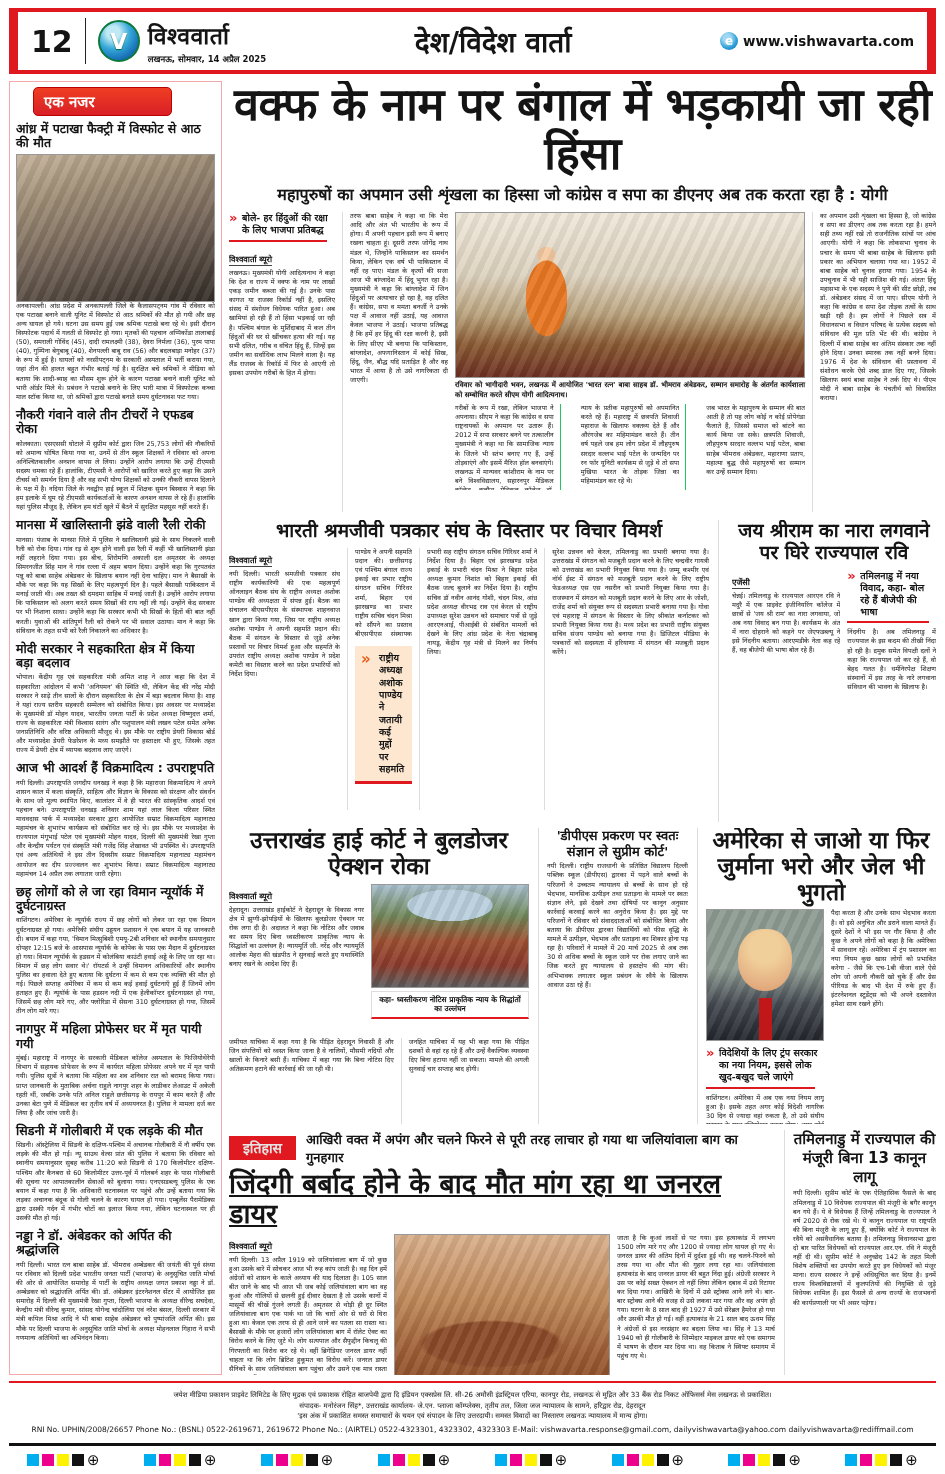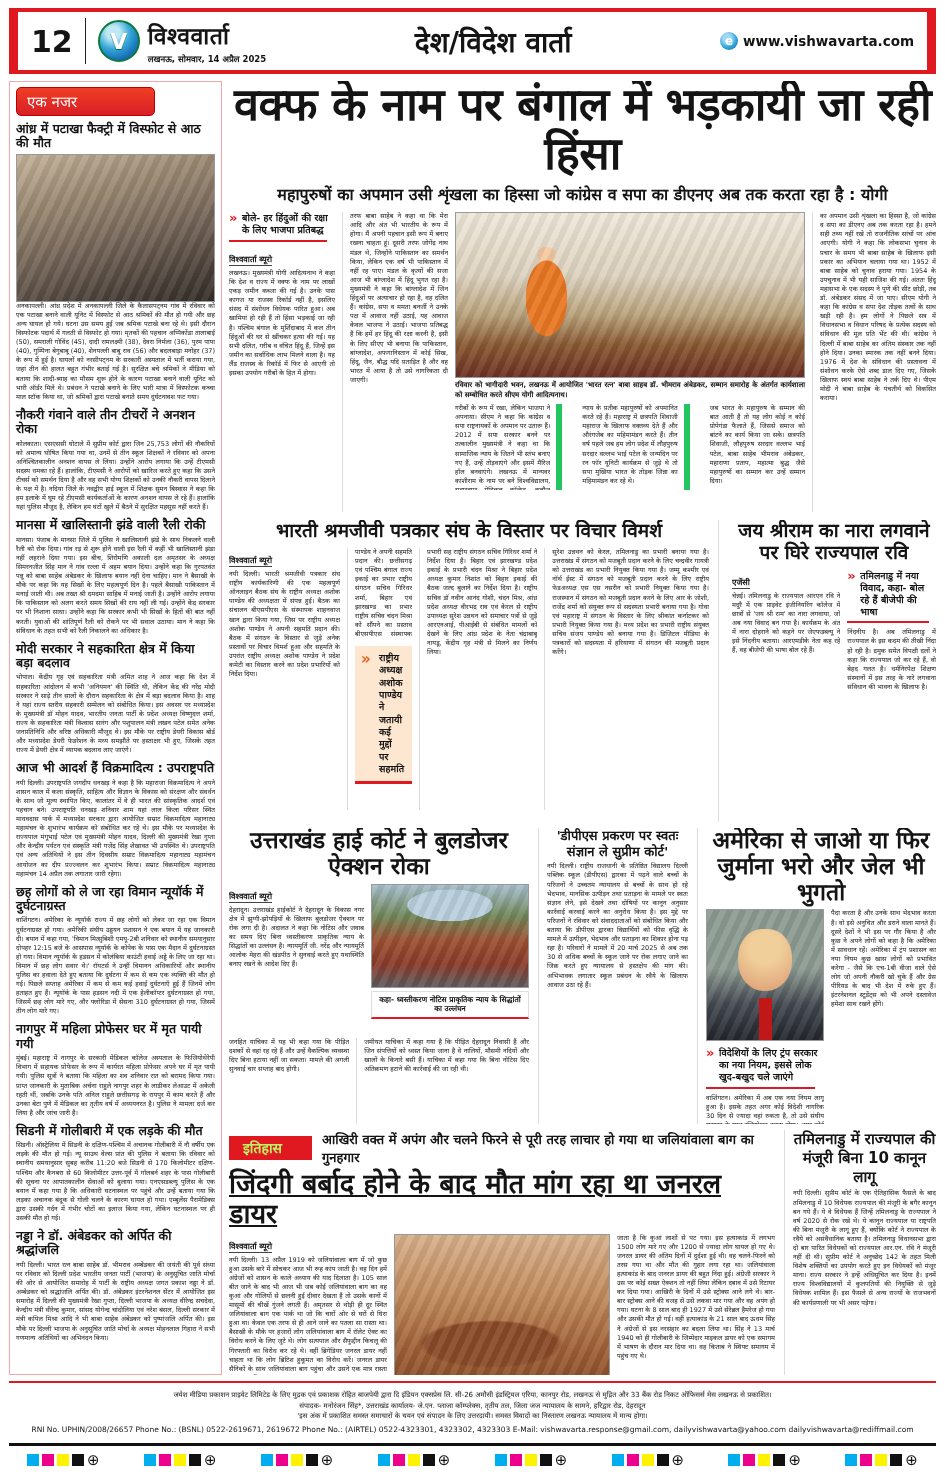--- a/index.html
+++ b/index.html
@@ -38,21 +38,21 @@
   .byline { font-size:8px; font-weight:700; border-bottom:1px solid #444; display:inline-block; padding-bottom:1px; margin-bottom:3px; }
   .kicker { font-size:9.5px; font-weight:700; line-height:1.25; position:relative; padding-left:13px; margin-bottom:4px; }
   .kicker::before { content:"»"; position:absolute; left:0; top:-2px; color:#e0181f; font-size:13px; font-weight:800; }
   .kicker-rule { height:2px; background:#e0181f; width:92%; margin:4px 0 5px 0; }
   .h-left { font-size:12.5px; font-weight:800; line-height:1.15; margin:6px 0 3px 0; }
   .cols { display:flex; gap:7px; }
   .cols.ruled > * + * { border-left:1px solid #dcdcdc; padding-left:7px; }
 
   
   .ek-banner { background:linear-gradient(180deg,#ef3e23,#d81f26); border:1px solid #b00; border-radius:5px;
-               color:#fff; font-size:15px; font-weight:400; padding:3px 24px 4px 10px; width:70%; }
+               color:#fff; font-size:15px; font-weight:700; padding:3px 24px 4px 10px; width:70%;margin-left:17px; }
 
   
   .ph { position:relative; overflow:hidden; border:1px solid #999; }
   .ph::after { content:""; position:absolute; inset:0;
                background:repeating-linear-gradient(115deg, rgba(255,255,255,0.07) 0 6px, rgba(0,0,0,0.06) 6px 12px); }
   .ph-factory { height:148px; background:linear-gradient(165deg,#c5b29a 0%,#9b8a73 28%,#77675a 55%,#4c423a 82%,#332c27 100%); }
   .ph-yogi { height:166px;
       background: radial-gradient(ellipse 34px 62px at 26% 52%, #e87722 0 60%, rgba(232,119,34,0) 62%),
                   radial-gradient(circle 9px at 26% 26%, #f4c9a0 0 100%, transparent 101%),
                   linear-gradient(180deg,#efe8da 0%,#ddd2bf 38%,#b9a27c 62%,#8a5a33 80%,#6c2f22 100%); }
@@ -75,21 +75,21 @@
   
   .h1 { font-size:45px; font-weight:800; text-align:center; line-height:1.08; letter-spacing:-0.5px; }
   .subhead { font-size:16px; font-weight:700; text-align:center; margin:5px 2px 7px 2px; }
   .story-body { display:flex; gap:7px; height:300px; overflow:hidden; }
   .sb-colA { width:106px; flex:0 0 106px; }
   .sb-colB { width:106px; flex:0 0 106px; border-left:1px solid #dcdcdc; padding-left:7px; }
   .sb-center { flex:1; }
   .sb-colC { width:124px; flex:0 0 124px; border-left:1px solid #dcdcdc; padding-left:7px; }
   .under-cols { display:flex; gap:6px; margin-top:4px; height:86px; overflow:hidden; }
   .under-cols > * { flex:1; }
-  .under-cols > * + * { border-left:6px solid #22c55e; padding-left:20px; }
+  .under-cols > * + * { border-left:1px solid #22c55e; padding-left:20px; }
 
   
   .row2 { display:flex; gap:9px; margin-top:8px; height:302px; overflow:hidden; }
   .r2-left { flex:1; }
   .r2-right { width:218px; flex:0 0 218px; border-left:1px solid #dcdcdc; padding-left:13px; }
   .h2a { font-size:19px; font-weight:800; text-align:center; line-height:1.15; margin-bottom:6px; }
   .hl-box { background:#fde7d0; border-bottom:3px solid #e0181f; padding:6px 8px 6px 24px; position:relative;
             font-size:9.5px; font-weight:800; line-height:1.3; margin:6px 0; }
   .hl-box::before { content:"»"; position:absolute; left:6px; top:4px; color:#e8601c; font-size:15px; font-weight:800; }
 
@@ -97,21 +97,21 @@
   .r3-a { width:300px; flex:0 0 300px; }
   .r3-b { width:150px; flex:0 0 150px; border-left:1px solid #dcdcdc; padding-left:8px; }
   .r3-c { flex:1; border-left:1px solid #dcdcdc; padding-left:8px; }
   .h2b { font-size:23px; font-weight:800; text-align:center; line-height:1.12; margin-bottom:4px; }
   .h3a { font-size:13px; font-weight:800; text-align:center; line-height:1.2; margin-bottom:3px; }
 
   .row4 { display:flex; gap:9px; margin-top:6px; height:304px; overflow:hidden; }
   .r4-left { flex:1; }
   .r4-right { width:152px; flex:0 0 152px; border-left:1px solid #dcdcdc; padding-left:8px; }
   .hist-head { display:flex; align-items:center; gap:10px; margin-bottom:3px; }
-  .hist-label { background:#e0181f; color:#bef264; font-size:14px; font-weight:800; padding:2px 30px 3px 14px; }
+  .hist-label { background:#e0181f; color:#e5e5e5; font-size:14px; font-weight:800; padding:2px 14px 3px 14px; }
   .hist-kicker { font-size:13px; font-weight:700; }
   .h2c { font-size:27px; font-weight:800; line-height:1.1; margin:2px 0 5px 0;text-decoration:underline; }
   .hist-body { display:flex; gap:7px; height:188px; overflow:hidden; }
   .hist-c { width:158px; flex:0 0 158px; }
   .hist-ph { flex:1; }
   .hist-bottom { display:flex; gap:7px; margin-top:4px; height:62px; overflow:hidden; }
   .hist-bottom > * { flex:1; }
   .hist-bottom > * + * { border-left:1px solid #dcdcdc; padding-left:6px; }
   .h3b { font-size:15px; font-weight:800; text-align:center; line-height:1.25; margin-bottom:3px; }
 
@@ -149,21 +149,21 @@
 
     <div class="leftcol">
       <div class="ek-banner">एक नजर</div>
 
       <div>
         <div class="h-left">आंध्र में पटाखा फैक्ट्री में विस्फोट से आठ की मौत</div>
         <div class="ph ph-factory"></div>
         <div class="bd">अनकापल्ली। आंध्र प्रदेश में अनकापल्ली जिले के कैलासपट्नम गांव में रविवार को एक पटाखा बनाने वाली यूनिट में विस्फोट से आठ श्रमिकों की मौत हो गयी और छह अन्य घायल हो गये। घटना उस समय हुई जब श्रमिक पटाखे बना रहे थे। इसी दौरान विस्फोटक पदार्थ में गलती से विस्फोट हो गया। मृतकों की पहचान अप्पिकोंडा तालाबाई (50), समराली गोविंद (45), दादी रामलक्ष्मी (38), देवरा निर्मला (36), पुरम पापा (40), गुम्पिना बेगुबाबू (40), शेनपल्ली बाबू राव (56) और बदलबाड़ा मनोहर (37) के रूप में हुई है। घायलों को नरसीपट्नम के सरकारी अस्पताल में भर्ती कराया गया, जहां तीन की हालत बहुत गंभीर बताई गई है। सुरक्षित बचे श्रमिकों ने मीडिया को बताया कि शादी-ब्याह का मौसम शुरू होने के कारण पटाखा बनाने वाली यूनिट को भारी ऑर्डर मिले थे। प्रबंधन ने पटाखे बनाने के लिए भारी मात्रा में विस्फोटक कच्चा माल स्टॉक किया था, जो श्रमिकों द्वारा पटाखे बनाते समय दुर्घटनावश फट गया।</div>
       </div>
       <div>
-        <div class="h-left">नौकरी गंवाने वाले तीन टीचरों ने अनशन रोका</div>
+        <div class="h-left">नौकरी गंवाने वाले तीन टीचरों ने एफडब रोका</div>
         <div class="bd">कोलकाता। एसएससी घोटाले में सुप्रीम कोर्ट द्वारा जिन 25,753 लोगों की नौकरियों को अमान्य घोषित किया गया था, उनमें से तीन स्कूल शिक्षकों ने रविवार को अपना अनिश्चितकालीन अनशन वापस ले लिया। उन्होंने आरोप लगाया कि उन्हें टीएमसी सदस्य धमका रहे हैं। हालांकि, टीएमसी ने आरोपों को खारिज करते हुए कहा कि उसने टीचर्स को समर्थन दिया है और वह सभी योग्य शिक्षकों को उनकी नौकरी वापस दिलाने के पक्ष में है। नदिया जिले के नवद्वीप हाई स्कूल में शिक्षक सुमन बिस्वास ने कहा कि हम इलाके में घूम रहे टीएमसी कार्यकर्ताओं के कारण अनशन वापस ले रहे हैं। हालांकि यहां पुलिस मौजूद है, लेकिन हम घंटों खुले में बैठने में सुरक्षित महसूस नहीं करते हैं।</div>
       </div>
       <div>
         <div class="h-left">मानसा में खालिस्तानी झंडे वाली रैली रोकी</div>
         <div class="bd">मानसा। पंजाब के मानसा जिले में पुलिस ने खालिस्तानी झंडे के साथ निकलने वाली रैली को रोक दिया। गांव रड़ से शुरू होने वाली इस रैली में कहीं भी खालिस्तानी झंडा नहीं लहराने दिया गया। इस बीच, शिरोमणि अकाली दल अमृतसर के अध्यक्ष सिमरनजीत सिंह मान ने गांव रल्ला में अहम बयान दिया। उन्होंने कहा कि गुरपतवंत पन्नू को बाबा साहेब अंबेडकर के खिलाफ बयान नहीं देना चाहिए। मान ने बैसाखी के मौके पर कहा कि यह सिखों के लिए महत्वपूर्ण दिन है। पहले बैसाखी पाकिस्तान में मनाई जाती थी। अब तख्त श्री दमदमा साहिब में मनाई जाती है। उन्होंने आरोप लगाया कि पाकिस्तान को अलग करते समय सिखों की राय नहीं ली गई। उन्होंने केंद्र सरकार पर भी निशाना साधा। उन्होंने कहा कि सरकार कभी भी सिखों के हितों की बात नहीं करती। युवाओं की शांतिपूर्ण रैली को रोकने पर भी सवाल उठाया। मान ने कहा कि संविधान के तहत सभी को रैली निकालने का अधिकार है।</div>
       </div>
       <div>
         <div class="h-left">मोदी सरकार ने सहकारिता क्षेत्र में किया बड़ा बदलाव</div>
         <div class="bd">भोपाल। केंद्रीय गृह एवं सहकारिता मंत्री अमित शाह ने आज कहा कि देश में सहकारिता आंदोलन में कभी 'अनियमन' की स्थिति थी, लेकिन केंद्र की नरेंद्र मोदी सरकार ने साढ़े तीन सालों के दौरान सहकारिता के क्षेत्र में बड़ा बदलाव किया है। शाह ने यहां राज्य स्तरीय सहकारी सम्मेलन को संबोधित किया। इस अवसर पर मध्यप्रदेश के मुख्यमंत्री डॉ मोहन यादव, भारतीय जनता पार्टी के प्रदेश अध्यक्ष विष्णुदत्त शर्मा, राज्य के सहकारिता मंत्री विश्वास सारंग और पशुपालन मंत्री लखन पटेल समेत अनेक जनप्रतिनिधि और वरिष्ठ अधिकारी मौजूद थे। इस मौके पर राष्ट्रीय डेयरी विकास बोर्ड और मध्यप्रदेश डेयरी फेडरेशन के मध्य समझौते पर हस्ताक्षर भी हुए, जिसके तहत राज्य में डेयरी क्षेत्र में व्यापक बदलाव लाए जाएंगे।</div>
       </div>
@@ -254,22 +254,22 @@
             <div style="flex:0 0 135px;">
               <div class="byline">विश्ववार्ता ब्यूरो</div>
               <div class="bd">देहरादून। उत्तराखंड हाईकोर्ट ने देहरादून के विकास नगर क्षेत्र में झुग्गी-झोपड़ियों के खिलाफ बुलडोजर ऐक्शन पर रोक लगा दी है। अदालत ने कहा कि नोटिस और जवाब का समय दिए बिना ध्वस्तीकरण प्राकृतिक न्याय के सिद्धांतों का उल्लंघन है। न्यायमूर्ति जी. नरेंद्र और न्यायमूर्ति आलोक मेहरा की खंडपीठ ने सुनवाई करते हुए यथास्थिति बनाए रखने के आदेश दिए हैं।</div>
             </div>
             <div>
               <div class="ph ph-court"></div>
               <div class="caption-box">कहा- ध्वस्तीकरण नोटिस प्राकृतिक न्याय के सिद्धांतों का उल्लंघन</div>
             </div>
           </div>
           <div class="cols ruled" style="height:96px; overflow:hidden; margin-top:4px;">
+            <div class="bd">जमीयत याचिका में कहा गया है कि पीड़ित देहरादून निवासी हैं और जिन संपत्तियों को ध्वस्त किया जाना है वे नालियों, मौसमी नदियों और खालों के किनारे बसी हैं। याचिका में कहा गया कि बिना नोटिस दिए अतिक्रमण हटाने की कार्रवाई की जा रही थी।</div>
             <div class="bd">जनहित याचिका में यह भी कहा गया कि पीड़ित दशकों से वहां रह रहे हैं और उन्हें वैकल्पिक व्यवस्था दिए बिना हटाया नहीं जा सकता। मामले की अगली सुनवाई चार सप्ताह बाद होगी।</div>
-            <div class="bd">जमीयत याचिका में कहा गया है कि पीड़ित देहरादून निवासी हैं और जिन संपत्तियों को ध्वस्त किया जाना है वे नालियों, मौसमी नदियों और खालों के किनारे बसी हैं। याचिका में कहा गया कि बिना नोटिस दिए अतिक्रमण हटाने की कार्रवाई की जा रही थी।</div>
           </div>
         </div>
 
         <div class="r3-b">
           <div class="h3a">'डीपीएस प्रकरण पर स्वतः संज्ञान ले सुप्रीम कोर्ट'</div>
           <div class="bd" style="height:258px;">नयी दिल्ली। राष्ट्रीय राजधानी के प्रतिष्ठित विद्यालय दिल्ली पब्लिक स्कूल (डीपीएस) द्वारका में पढ़ने वाले बच्चों के परिजनों ने उच्चतम न्यायालय से बच्चों के साथ हो रहे भेदभाव, मानसिक उत्पीड़न तथा प्रताड़ना के मामले पर स्वतः संज्ञान लेने, इसे देखने तथा दोषियों पर कानून अनुसार कार्रवाई करवाई करने का अनुरोध किया है। इस मुद्दे पर परिजनों ने रविवार को संवाददाताओं को संबोधित किया और बताया कि डीपीएस द्वारका विद्यार्थियों को फीस वृद्धि के मामले में उत्पीड़न, भेदभाव और प्रताड़ना का शिकार होना पड़ रहा है। परिवारों ने मामले में 20 मार्च 2025 से अब तक 30 से अधिक बच्चों के स्कूल जाने पर रोक लगाए जाने का जिक्र करते हुए न्यायालय से हस्तक्षेप की मांग की। अभिभावक लगातार स्कूल प्रबंधन के रवैये के खिलाफ आवाज उठा रहे हैं।</div>
         </div>
 
         <div class="r3-c">
           <div class="h2b">अमेरिका से जाओ या फिर जुर्माना भरो और जेल भी भुगतो</div>
@@ -301,21 +301,21 @@
             </div>
             <div class="hist-ph ph ph-jalian"></div>
             <div class="hist-c bd">जाता है कि कुआं लाशों से पट गया। इस हत्याकांड में लगभग 1500 लोग मारे गए और 1200 से ज्यादा लोग घायल हो गए थे। जनरल डायर की अंतिम दिनों में दुर्दशा हुई थी। वह चलने-फिरने को तरस गया था और मौत की गुहार लगा रहा था। जलियांवाला हत्याकांड के बाद जनरल डायर की बहुत निंदा हुई। अंग्रेजी सरकार ने उस पर कोई सख्त ऐक्शन तो नहीं लिया लेकिन दबाव में उसे रिटायर कर दिया गया। आखिरी के दिनों में उसे स्ट्रोक्स आने लगे थे। बार-बार स्ट्रोक्स आने की वजह से उसे लकवा मार गया और वह अपंग हो गया। घटना के 8 साल बाद ही 1927 में उसे सेरेब्रल हैमरेज हो गया और उसकी मौत हो गई। वहीं हत्याकांड के 21 साल बाद ऊधम सिंह ने अंग्रेजों से इस नरसंहार का बदला लिया था। सिंह ने 13 मार्च 1940 को ही गोलीबारी के जिम्मेदार माइकल डायर को एक समागम में भाषण के दौरान मार दिया था। वह किताब ने स्विफ्ट समागम में पहुंच गए थे।</div>
           </div>
           <div class="hist-bottom">
             <div class="bd">इसके बाद क्रूर डायर ने गोली चलाने का आदेश दे दिया। वह तब तक गोलीबारी करवाता रहा जब तक सारी गोलियां खत्म नहीं हो गईं। पार्क में जमा लोग जान बचाने के लिए भागने लगे।</div>
             <div class="bd">महिलाएं, बुजुर्ग और बच्चे सब इधर-उधर भागने लगे। लोग एक दूसरे के ऊपर चढ़ गए। इसके बाद लोग वहां मौजूद एक कुएं में कूदने लगे। बताया</div>
           </div>
         </div>
         <div class="r4-right">
-          <div class="h3b">तमिलनाडु में राज्यपाल की मंजूरी बिना 10 कानून लागू</div>
+          <div class="h3b">तमिलनाडु में राज्यपाल की मंजूरी बिना 13 कानून लागू</div>
           <div class="bd" style="height:262px;">नयी दिल्ली। सुप्रीम कोर्ट के एक ऐतिहासिक फैसले के बाद तमिलनाडु में 10 विधेयक राज्यपाल की मंजूरी के बगैर कानून बन गये हैं। ये वे विधेयक हैं जिन्हें तमिलनाडु के राज्यपाल ने वर्ष 2020 से रोक रखे थे। ये कानून राज्यपाल या राष्ट्रपति की बिना मंजूरी के लागू हुए हैं, क्योंकि कोर्ट ने राज्यपाल के रवैये को असंवैधानिक बताया है। तमिलनाडु विधानसभा द्वारा दो बार पारित विधेयकों को राज्यपाल आर.एन. रवि ने मंजूरी नहीं दी थी। सुप्रीम कोर्ट ने अनुच्छेद 142 के तहत मिली विशेष शक्तियों का उपयोग करते हुए इन विधेयकों को मंजूर माना। राज्य सरकार ने इन्हें अधिसूचित कर दिया है। इनमें राज्य विश्वविद्यालयों में कुलपतियों की नियुक्ति से जुड़े विधेयक शामिल हैं। इस फैसले से अन्य राज्यों के राजभवनों की कार्यप्रणाली पर भी असर पड़ेगा।</div>
         </div>
       </div>
 
     </div>
   </div>
 
   <div class="footer">
     <div class="f1">जयेश मीडिया प्रकाशन प्राइवेट लिमिटेड के लिए मुद्रक एवं प्रकाशक रोहित बाजपेयी द्वारा दि इंडियन एक्सप्रेस लि. सी-26 अमौसी इंडस्ट्रियल एरिया, कानपुर रोड, लखनऊ से मुद्रित और 33 बैंक रोड निकट ऑफिसर्स मेस लखनऊ से प्रकाशित।</div>
     <div class="f1">संपादक- मनोरंजन सिंह*, उत्तराखंड कार्यालय- जे.एन. प्लाजा कॉम्प्लेक्स, तृतीय तल, जिला जज न्यायालय के सामने, हरिद्वार रोड, देहरादून</div>

